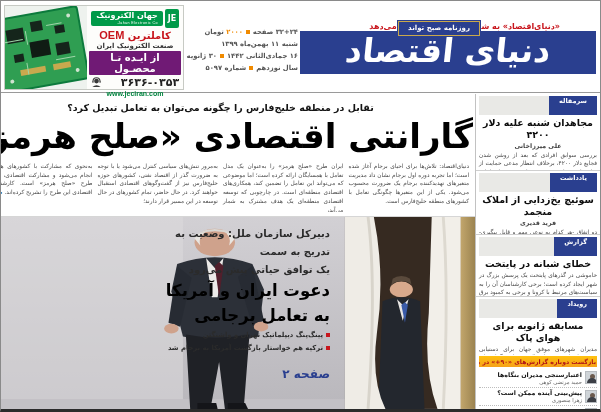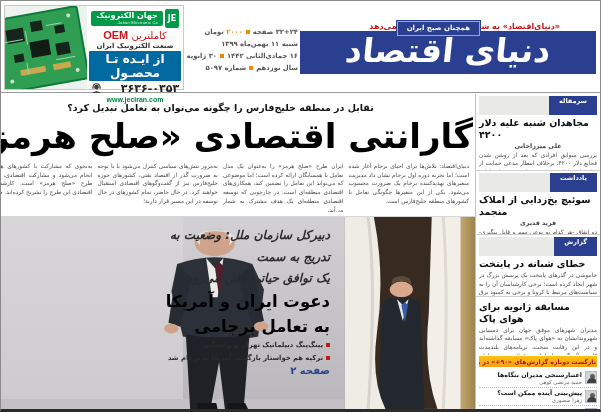--- a/index.html
+++ b/index.html
@@ -24,39 +24,39 @@
   
   .ad{position:absolute;top:4px;left:3px;width:180px;height:85px;border:1px solid #c7cac4;
       background:#fdfdfb;display:flex;flex-direction:row;}
   .ad-text{width:96px;padding:3px 2px 2px;display:flex;flex-direction:column;align-items:center;gap:1px;}
   .ad-logo{display:flex;align-items:center;gap:2px;}
   .ad-logo-em{width:14px;height:19px;background:#009a49;color:#fff;font-size:8px;font-weight:900;
               display:flex;align-items:center;justify-content:center;border-radius:2px;}
   .ad-logo-box{background:#009a49;color:#fff;border-radius:2px;padding:1px 5px;text-align:right;}
   .ad-logo-fa{font-size:8px;font-weight:900;line-height:1.1;display:block;}
   .ad-logo-en{font-size:3.6px;letter-spacing:.4px;display:block;font-family:"Liberation Sans",sans-serif;}
-  .ad-line1{font-size:10px;font-weight:400;color:#c8161d;line-height:1.1;}
+  .ad-line1{font-size:10px;font-weight:700;color:#c8161d;line-height:1.1;}
   .ad-line1 b{font-family:"Liberation Sans",sans-serif;font-size:11px;}
   .ad-line2{font-size:7px;font-weight:900;color:#333;}
-  .ad-slogan{align-self:stretch;text-align:center;background:#0369a1;color:#fff;font-size:12px;
+  .ad-slogan{align-self:stretch;text-align:center;background:#701a75;color:#fff;font-size:10px;
              font-weight:bold;padding:1px 0;border-radius:1px;}
   .ad-phone{display:flex;align-items:center;gap:19px;font-size:11px;font-weight:900;color:#222;
             font-family:"DejaVu Sans",sans-serif;direction:ltr;}
   .ad-site{font-size:7px;font-weight:bold;color:#00843f;direction:ltr;font-family:"Liberation Sans",sans-serif;}
   .ad-board{flex:1;overflow:hidden;position:relative;background:#e9efe9;}
   
   .content{position:absolute;top:93px;left:0;right:0;bottom:0;display:flex;}
   .col-right{width:125px;border-left:1px solid #c2c2c2;display:flex;flex-direction:column;}
   .col-center{flex:1;display:flex;flex-direction:column;position:relative;}
   
   .sec{border-bottom:1px solid #cfcfcf;padding:2px 3px 2px;overflow:hidden;}
   .sec-head{height:19px;background:#e9e9e6;position:relative;margin-bottom:2px;}
   .sec-tab{position:absolute;right:0;top:0;bottom:0;background:#2a3f8f;color:#fff;font-size:6.5px;
            font-weight:bold;line-height:11px;padding:0 10px;}
-  .sec-title{font-size:9.5px;font-weight:900;text-align:left;color:#0d0d0d;margin:2px 0 1px;line-height:1.25;}
+  .sec-title{font-size:9.5px;font-weight:900;text-align:center;color:#0d0d0d;margin:2px 0 1px;line-height:1.25;}
   .sec-author{font-size:6.3px;font-weight:bold;text-align:center;color:#444;margin:0 0 2px;}
   .sec-body{font-size:5.8px;line-height:1.5;text-align:justify;color:#4a4a4a;}
   .club-bar{background:linear-gradient(180deg,#ffc20e,#f6a11a);color:#b01116;font-size:6.2px;
             font-weight:900;text-align:center;padding:2px 1px;margin:1px 0 2px;white-space:nowrap;overflow:hidden;}
   .club-row{display:flex;align-items:center;gap:3px;border-bottom:1px dotted #bdbdbd;padding:1.5px 0;}
   .club-ava{width:12px;height:13px;flex:none;background:#cfd4d8;position:relative;overflow:hidden;border:1px solid #b8bcc0;}
   .club-ava::before{content:"";position:absolute;top:2px;left:3.5px;width:5px;height:5px;border-radius:50%;background:#6b5a4e;}
   .club-ava::after{content:"";position:absolute;bottom:-1px;left:1px;width:10px;height:6px;border-radius:5px 5px 0 0;background:#3c3f46;}
   .club-txt{flex:1;min-width:0;}
   .club-title{font-size:6.3px;font-weight:900;color:#111;line-height:1.3;white-space:nowrap;overflow:hidden;}
@@ -64,34 +64,34 @@
   
   .kicker{font-size:9.5px;font-weight:900;text-align:center;color:#141414;margin:8px 4px 2px;}
   .headline{font-size:34px;font-weight:900;text-align:center;color:#000;line-height:1.15;
             letter-spacing:-1px;margin:2px 2px 6px;white-space:nowrap;}
   .lead{display:flex;gap:5px;padding:0 6px;height:50px;overflow:hidden;}
   .lead-col{flex:1;font-size:5.8px;line-height:1.5;text-align:justify;color:#4a4a4a;}
   .lead-page{color:#2a7ab8;font-weight:bold;}
   .photo{position:relative;flex:1;margin-top:4px;border-top:1px solid #d6d6d6;overflow:hidden;}
   .photo svg{position:absolute;inset:0;width:100%;height:100%;}
   .photo-overlay{position:absolute;top:8px;right:145px;width:168px;text-align:right;z-index:2;}
-  .ph-kicker{font-size:12px;font-weight:bold;color:#2b2b2b;line-height:1.8;font-style:italic;}
+  .ph-kicker{font-size:10px;font-weight:bold;color:#2b2b2b;line-height:1.8;}
   .ph-head{font-size:16.5px;font-weight:700;color:#000;line-height:1.5;letter-spacing:-.5px;}
   .ph-bullet{font-size:6.8px;font-weight:bold;color:#2b2b2b;line-height:1.9;}
   .rsq{display:inline-block;width:4px;height:4px;background:#c8161d;margin-left:3px;}
-  .ph-page{font-size:10px;font-weight:bold;color:#2a3f8f;margin-top:0;}
+  .ph-page{font-size:12px;font-weight:bold;color:#2a3f8f;margin-top:13px;}
 </style>
 </head>
 <body>
 
 <div class="page">
 
   <div class="header">
     <div class="tagline">«دنیای‌اقتصاد» به شما «قدرت پیش‌بینی» می‌دهد</div>
-    <div class="morning-badge">همچنان صبح ایران</div>
+    <div class="morning-badge">روزنامه صبح تواند</div>
     <div class="banner">
       <div class="banner-title">دنیای اقتصاد</div>
     </div>
     <div class="dateblock">
       <div class="dline">
         <span>۳۲+۲۴ صفحه</span><span class="osq"></span><span class="onum">۲۰۰۰</span> <span>تومان</span>
       </div>
       <div class="dline">شنبه ۱۱ بهمن‌ماه ۱۳۹۹</div>
       <div class="dline">
         <span>۱۶ جمادی‌الثانی ۱۴۴۲</span><span class="osq"></span><span>۳۰ ژانویه ۲۰۲۱</span>
@@ -177,20 +177,23 @@
       <div class="sec" style="height:62px;">
         <div class="sec-head">
             <span class="sec-tab">گزارش</span>
           </div>
         <div class="sec-title">خطای شبانه در پایتخت</div>
         <div class="sec-body">خاموشی در گذرهای پایتخت یک پرسش بزرگ در شهر ایجاد کرده است؛ برخی کارشناسان آن را به سیاست‌های مرتبط با کرونا و برخی به کمبود برق نسبت می‌دهند. بررسی‌ها درباره این مشکل همچنان در جریان است و مهم‌ترین پیامد آن «ایمنی ترافیک شبانه» عنوان شده است.</div>
 
       </div>
 
       <div class="sec" style="height:58px;border-bottom:none;">
+        <div class="sec-head">
+            <span class="sec-tab">رویداد</span>
+          </div>
         <div class="sec-title">مسابقه ژانویه برای هوای پاک</div>
         <div class="sec-body">مدیران شهرهای موفق جهان برای دستیابی شهروندانشان به «هوای پاک» مسابقه گذاشته‌اند و در این رقابت سخت، برنامه‌های بلندمدت کاهش آلودگی هوا تا افق ۲۰۵۰ بین شهرداران شکل گرفته است. خلاصه‌ای از این تجربه‌ها به کمک یک مشاور متخصص مرور شده است.</div>
 
       </div>
 
       <div class="sec" style="flex:1;border-bottom:none;padding-top:0;">
         <div class="club-bar">بازگشت دوباره گزارش‌های «۹۰+» در باشگاه اقتصاددانان</div>
         <div class="club-row">
           <div class="club-ava"></div>
           <div class="club-txt">

